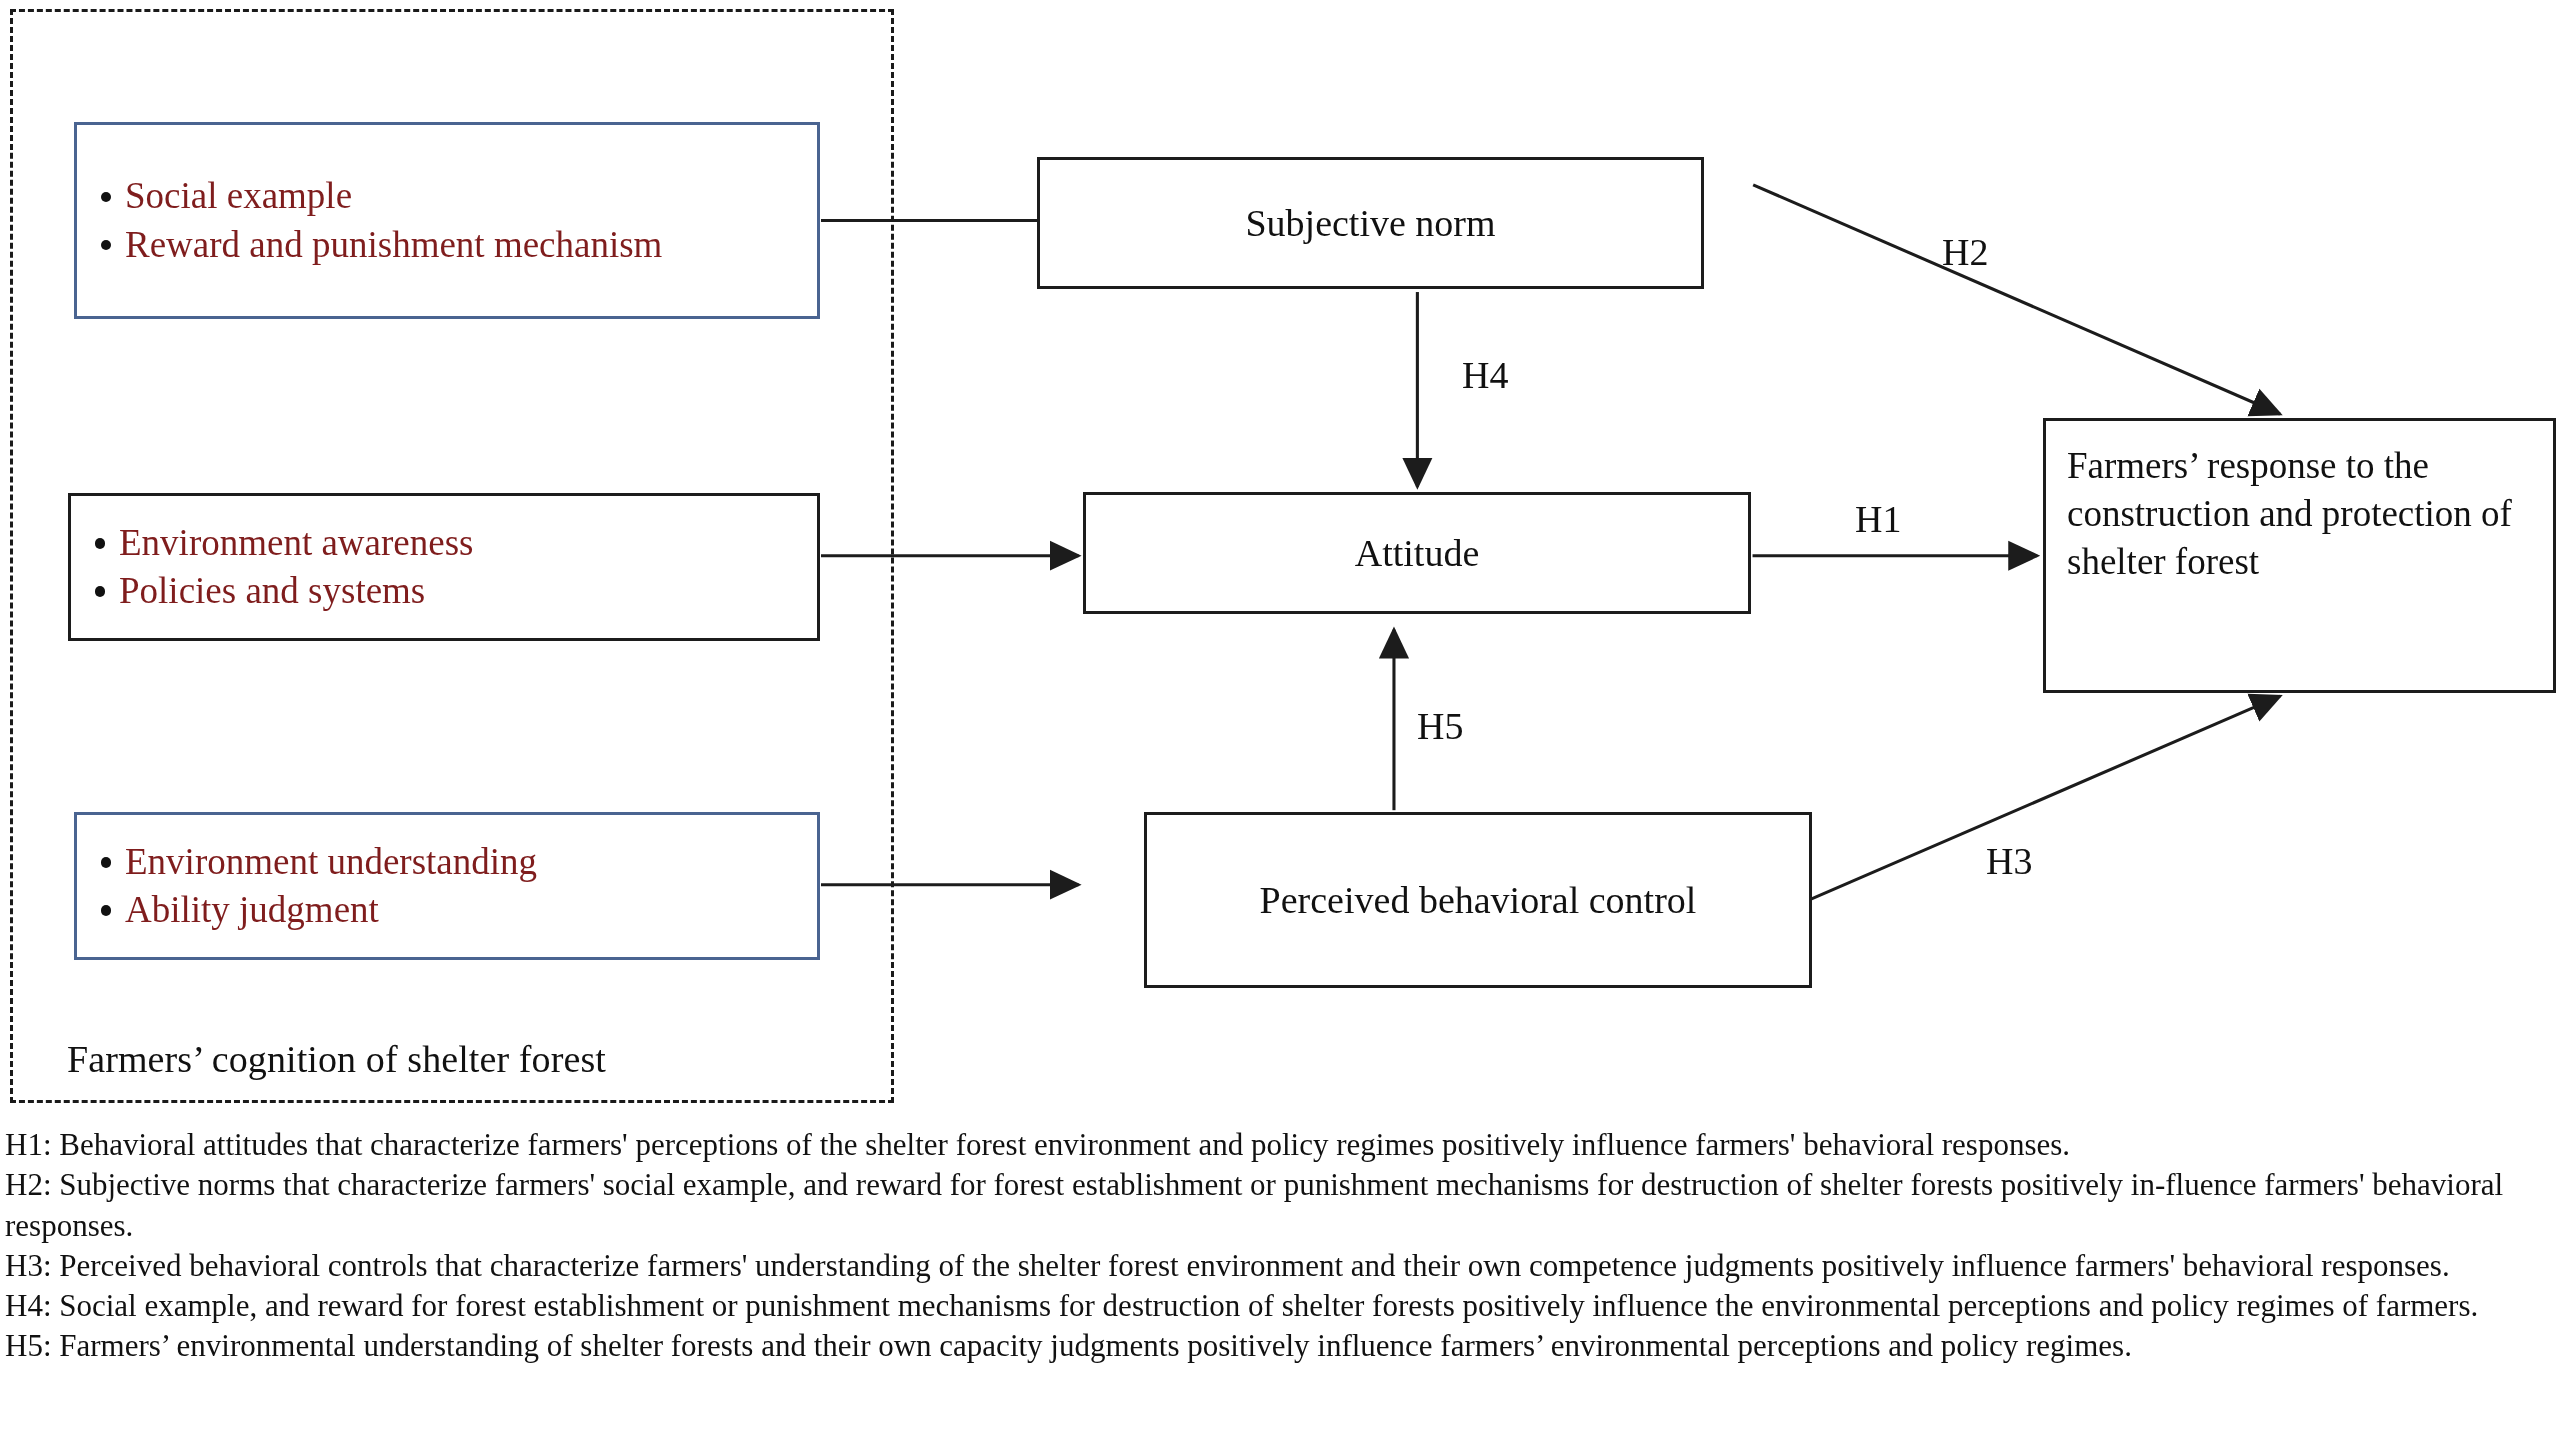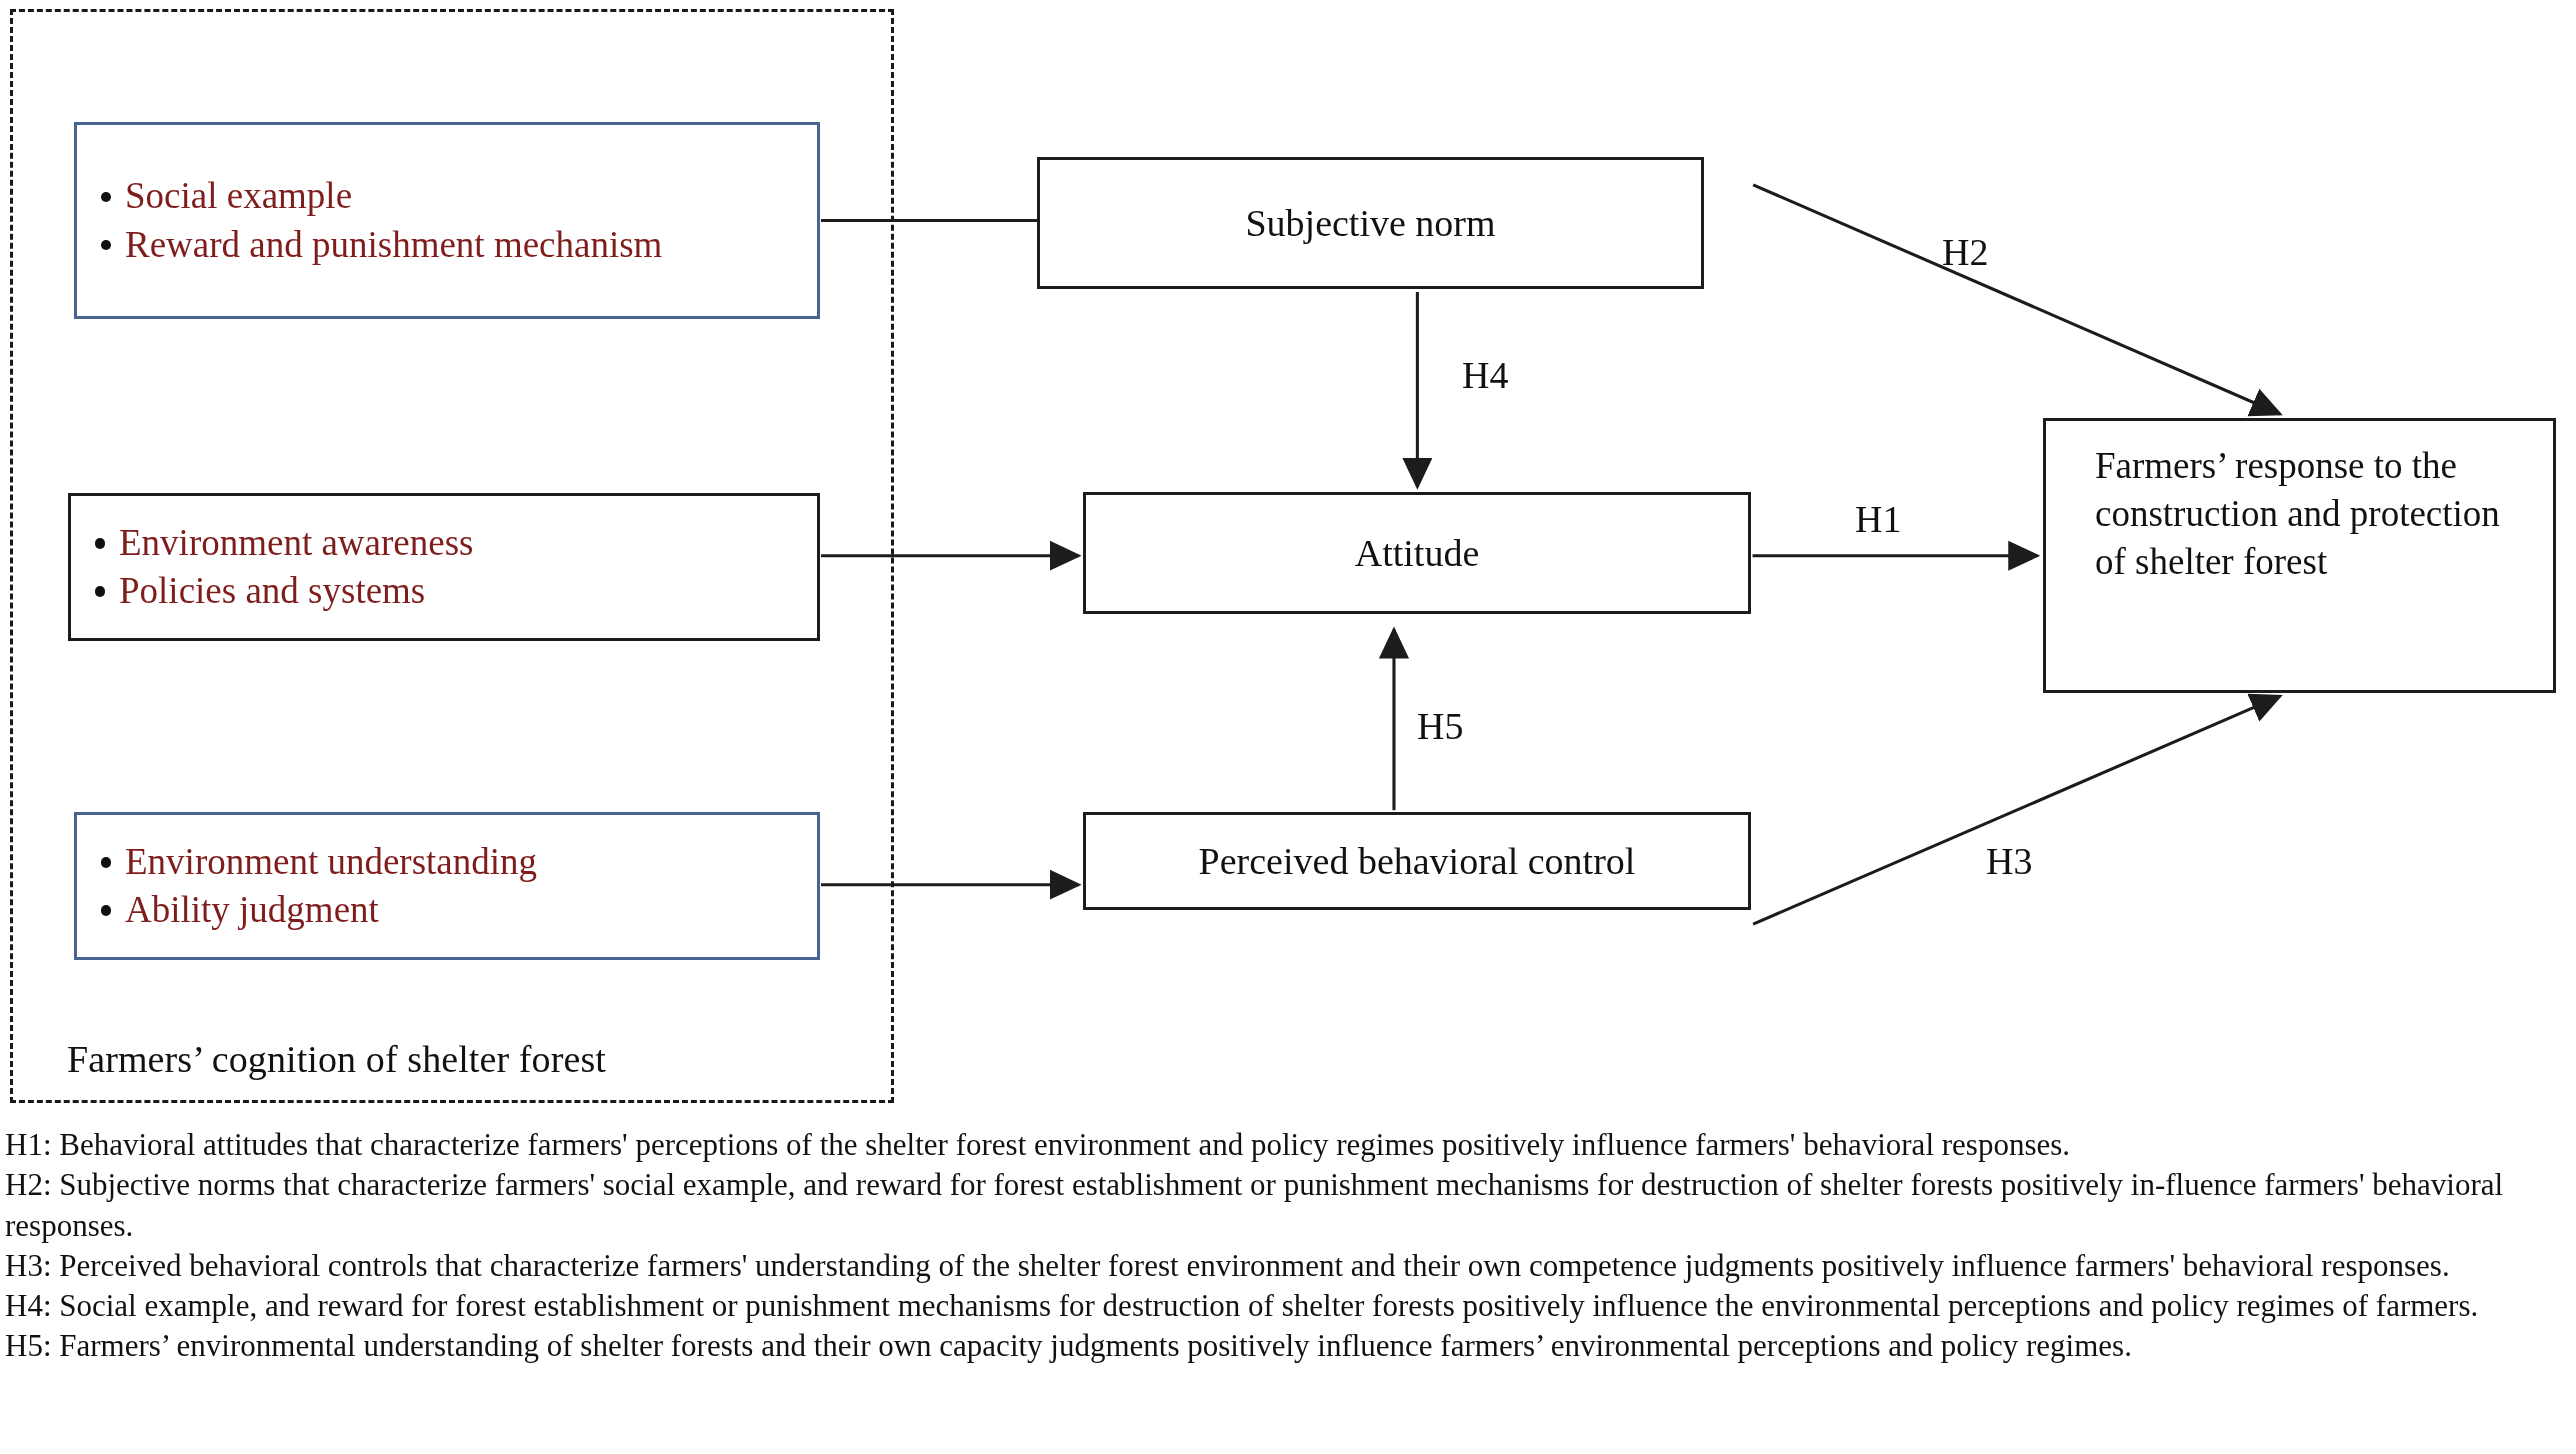--- a/index.html
+++ b/index.html
@@ -52,27 +52,26 @@
   }
 
   
   #box-social   {left:74px; top:122px;  width:746px; height:197px;}
   #box-env      {left:68px; top:493px;  width:752px; height:148px;}
   #box-under    {left:74px; top:812px; width:746px; height:148px;}
 
   
   #box-subjective{left:1037px; top:157px;  width:667px; height:132px;}
   #box-attitude  {left:1083px; top:492px;  width:668px; height:122px;}
-  #box-perceived {left:1083px; top:812px; width:668px; height:98px;}
+  #box-perceived {left:1144px; top:812px; width:668px; height:176px;}
 
   
   #box-outcome{
     left:2043px;top:418px;width:513px;height:275px;
     align-items:flex-start;
-    padding-left:28px;
   }
   #box-outcome .node-label{
     padding:21px 18.5px 0 21px;font-size:37px;line-height:1.30;
   }
 
   
   .hlabel{
     position:absolute;font-size:38px;line-height:1;color:#111;
   }
   #h1{left:1855px;top:500px;}

